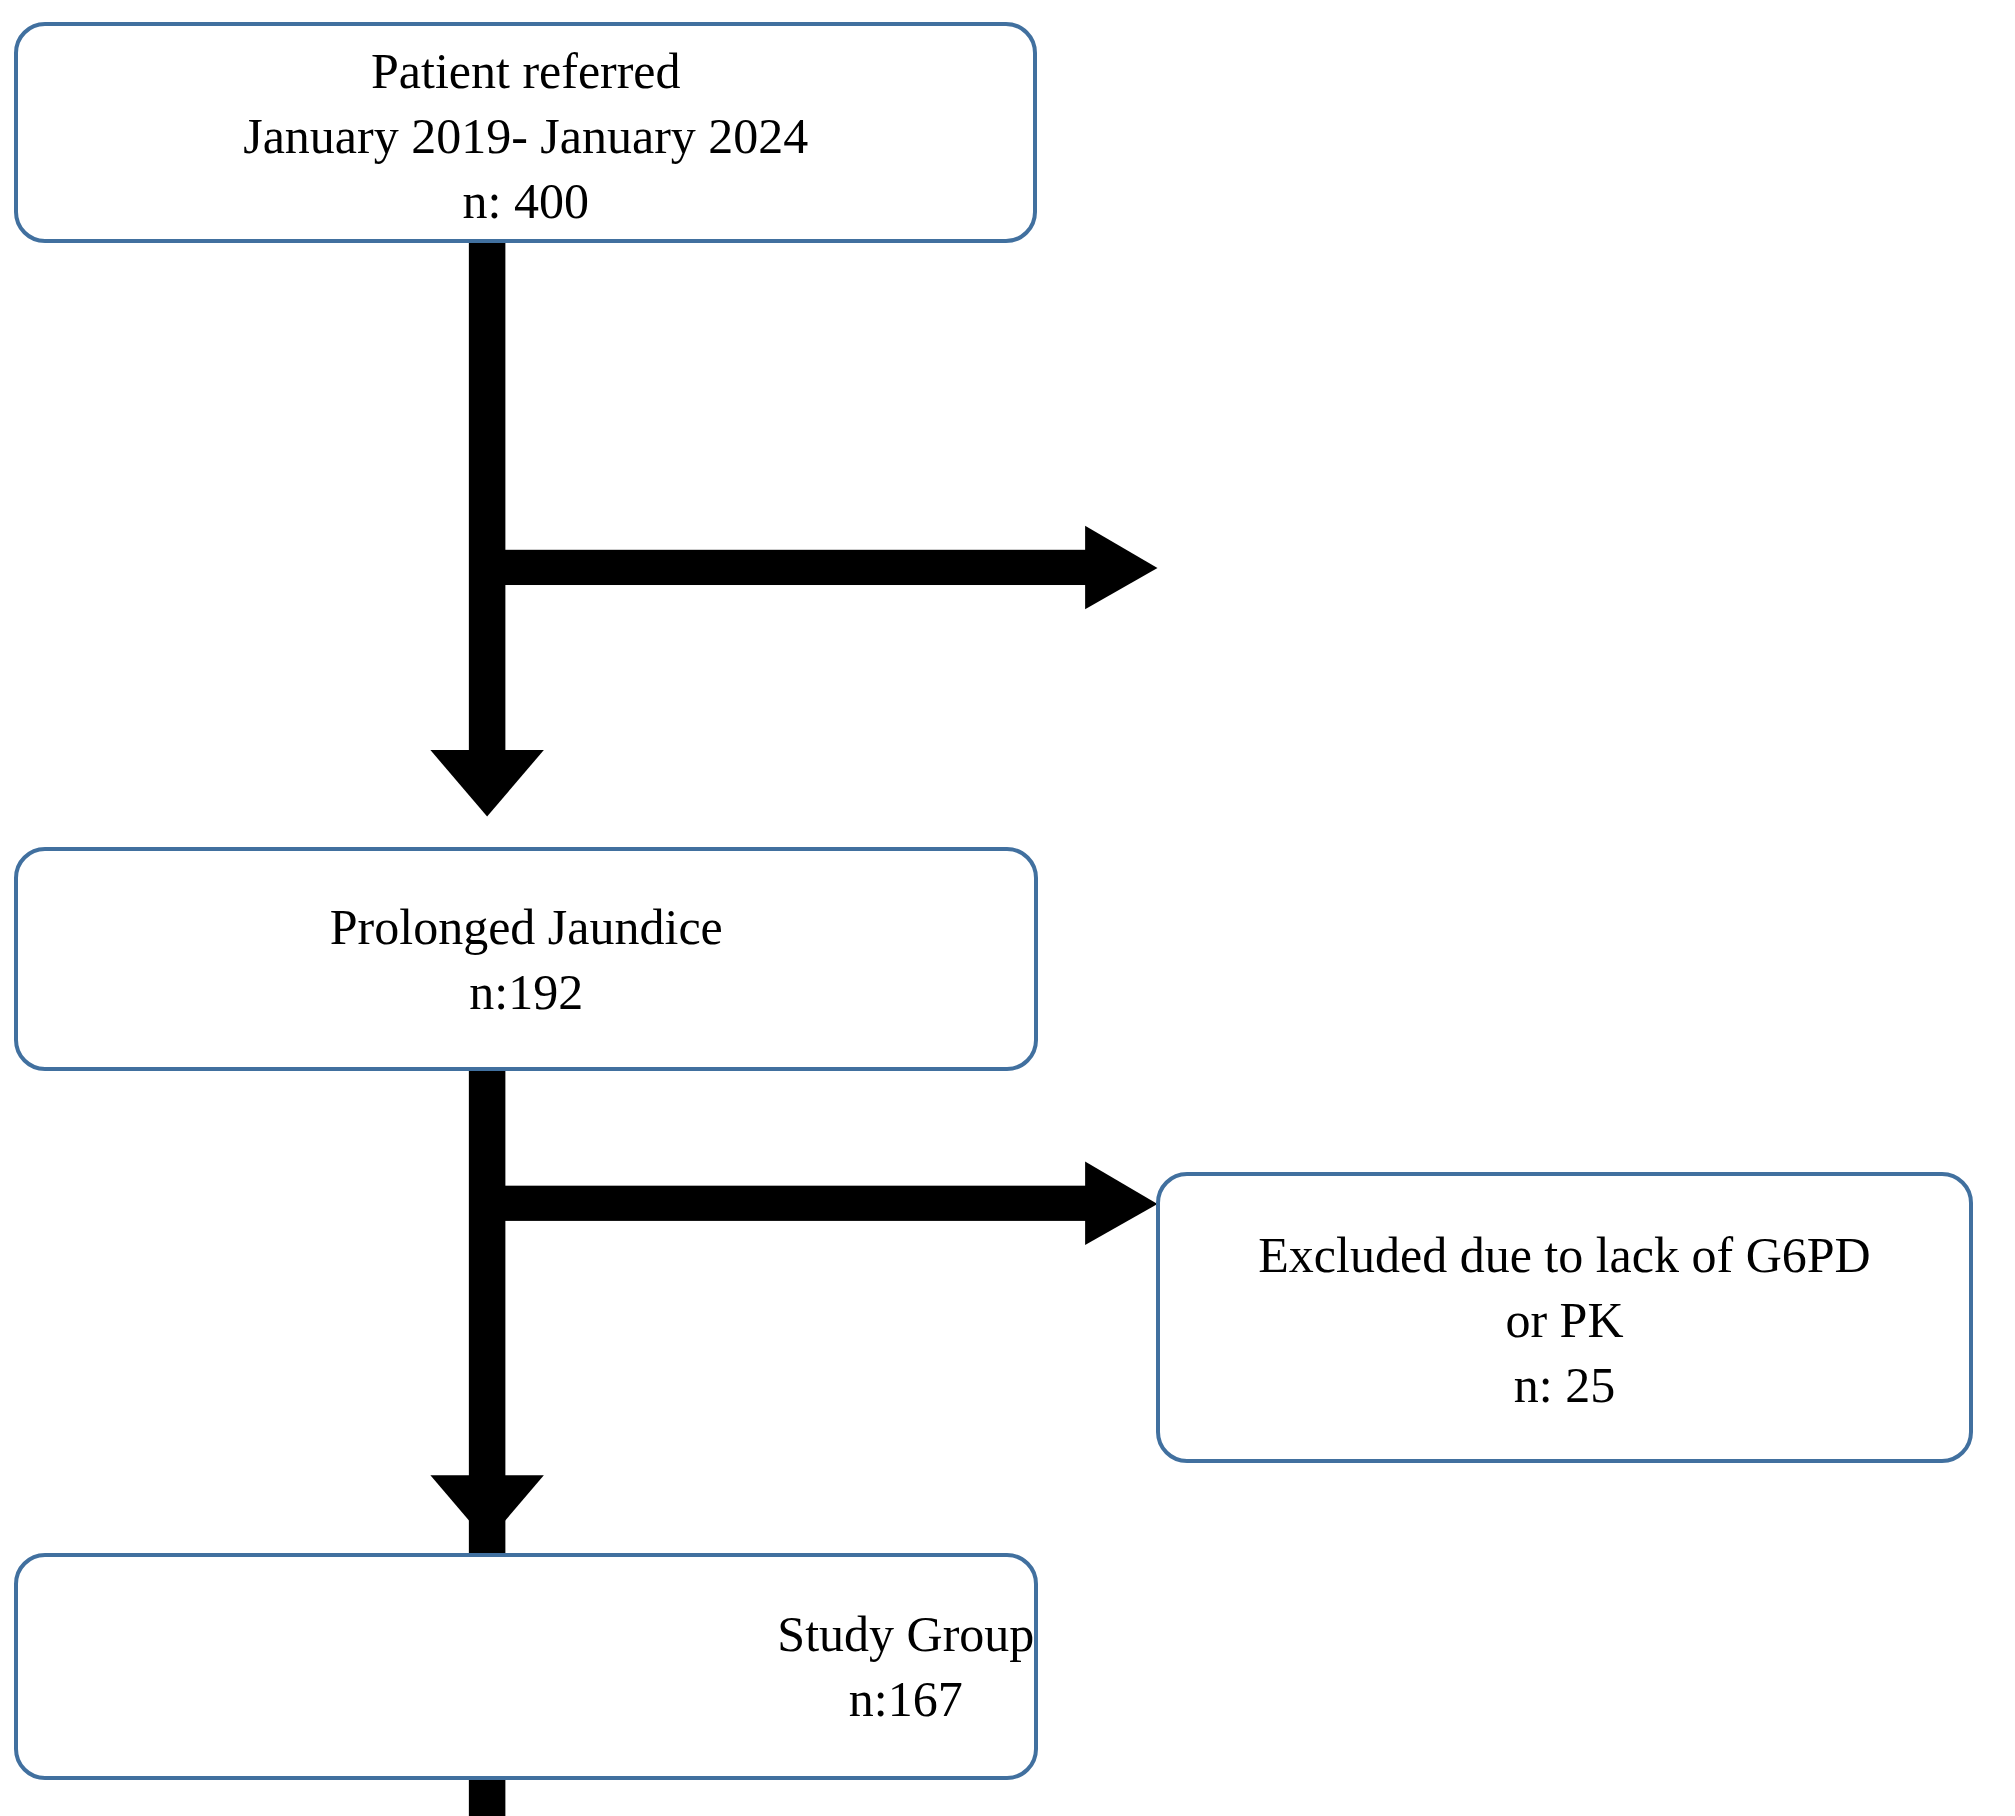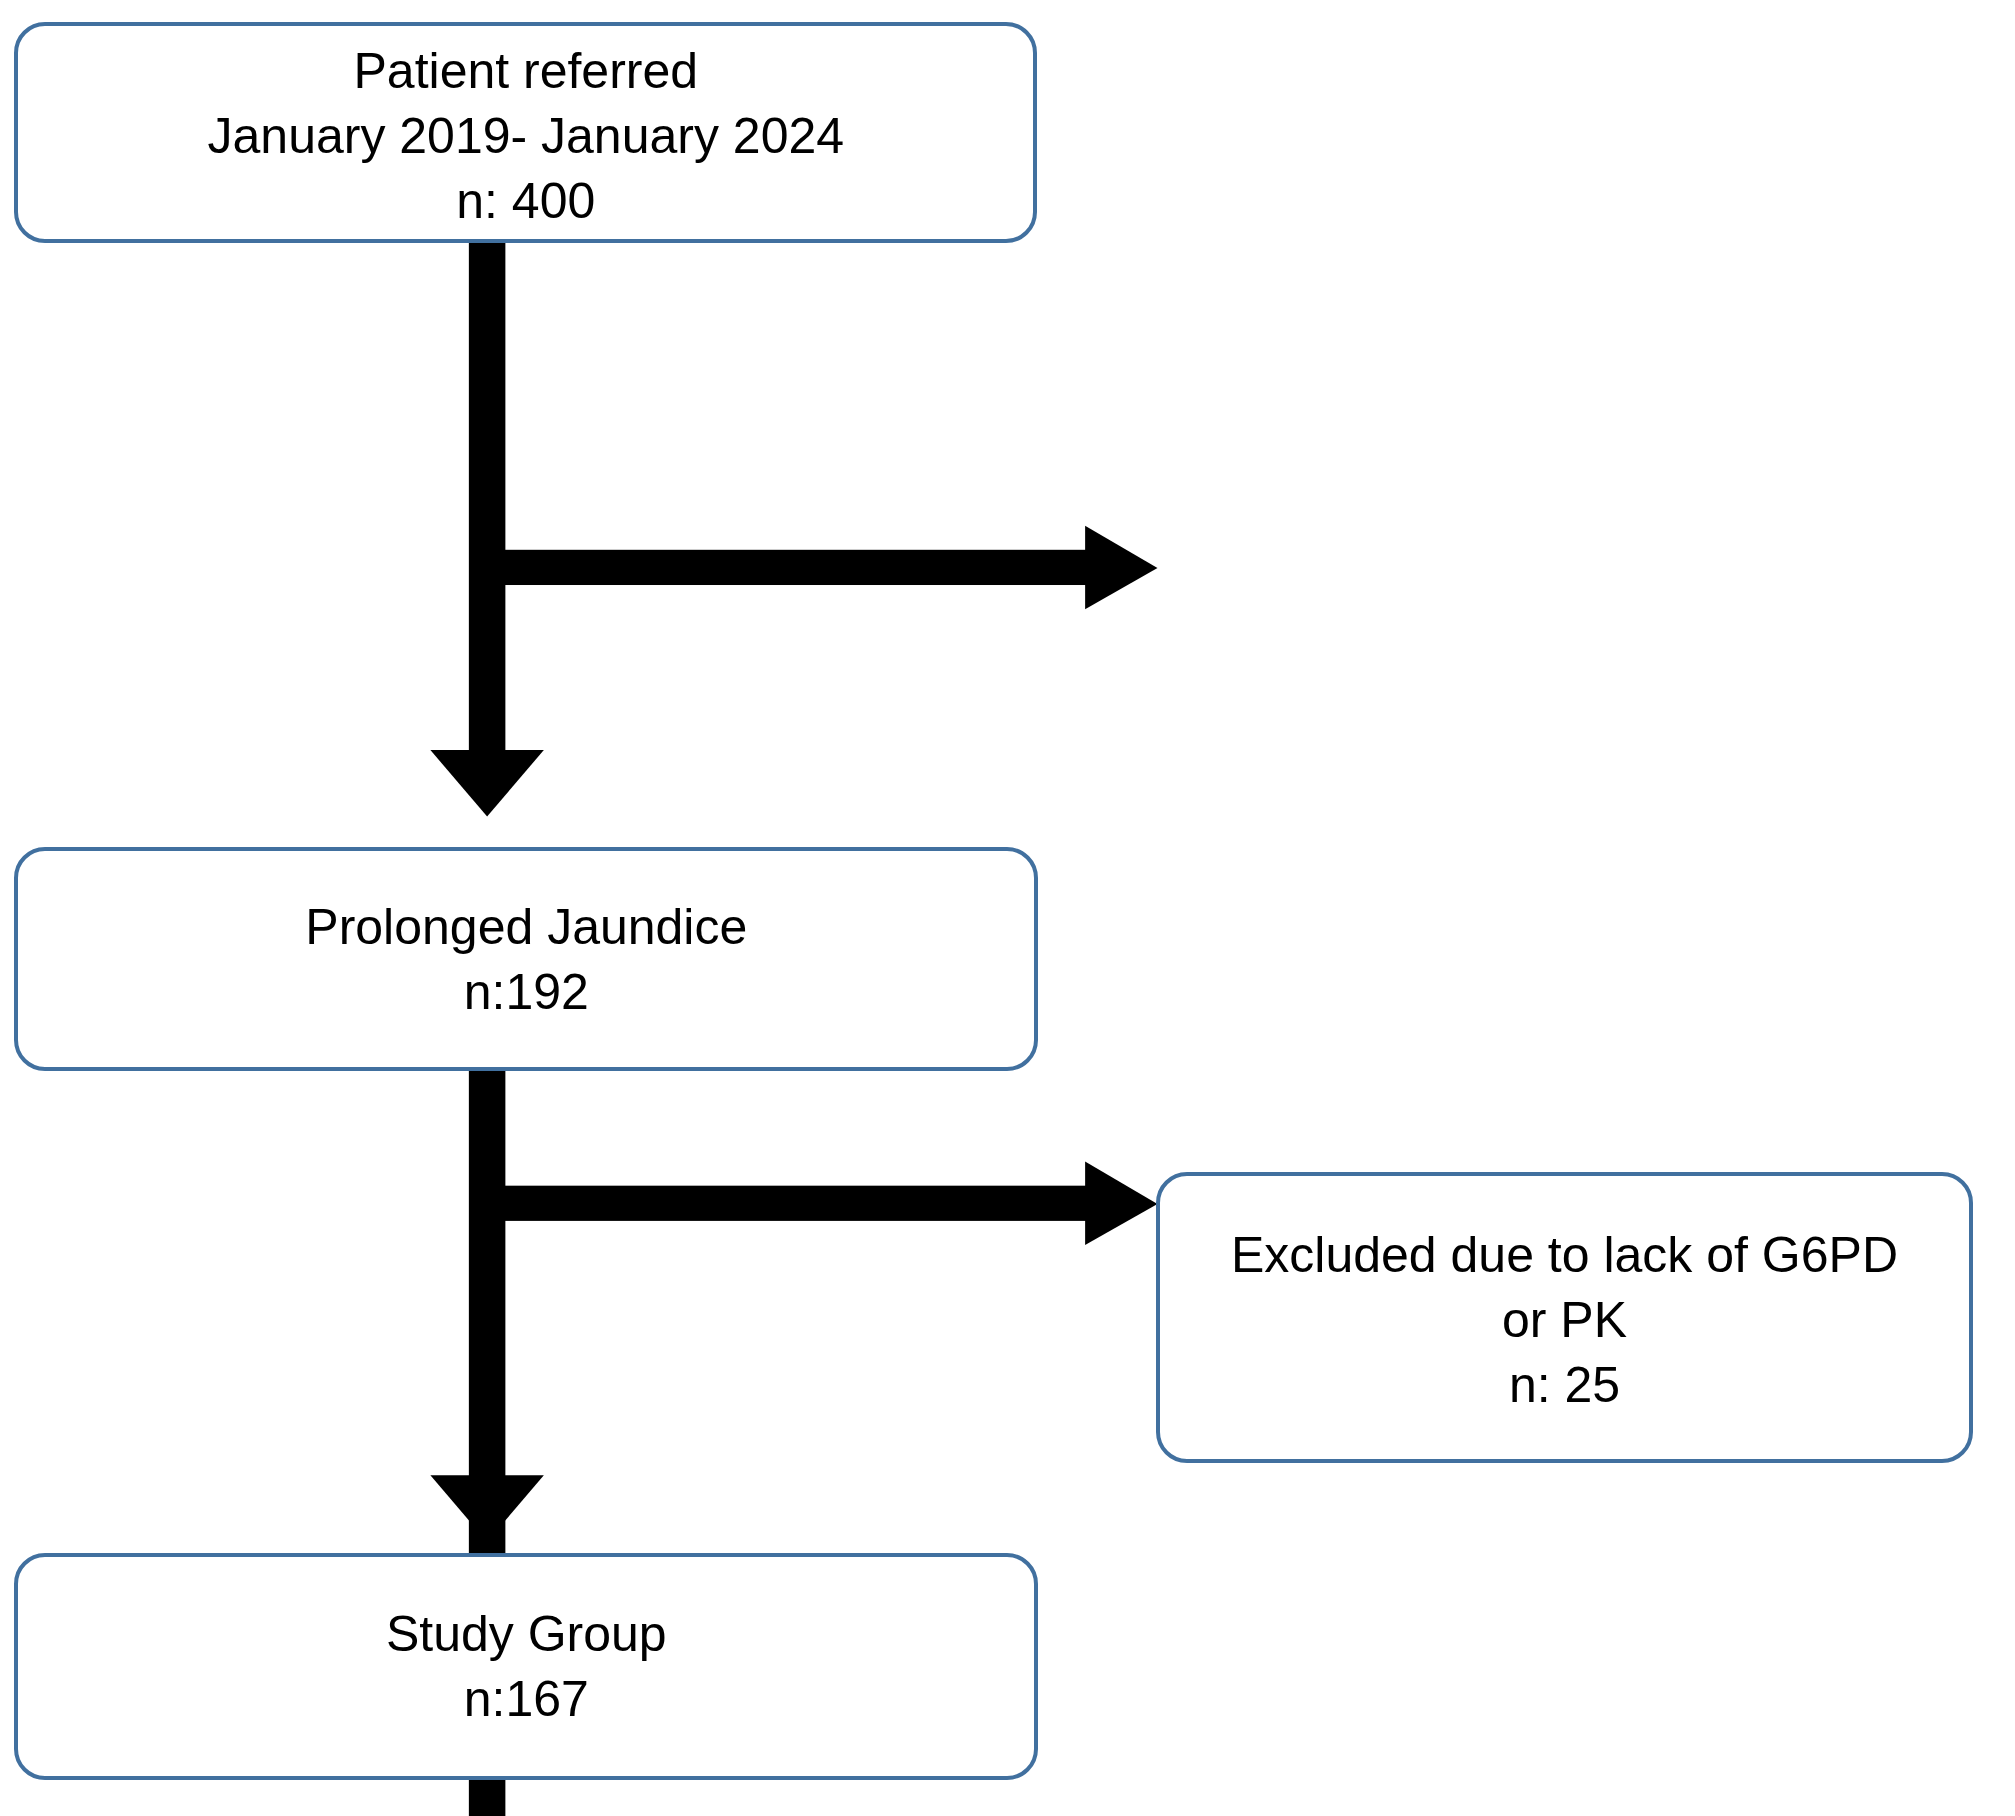--- a/index.html
+++ b/index.html
@@ -33,32 +33,32 @@
     display: flex;
     flex-direction: column;
     align-items: center;
     justify-content: center;
     z-index: 3;
   }
   .node-text {
     display: block;
     text-align: center;
     color: #000000;
-    font-family: Liberation Sans, sans-serif;
+    font-family: Liberation Serif, serif;
     font-size: 50px;
     line-height: 1.30;
     white-space: pre;
     letter-spacing: 0px;
   }
   
   #node-referred      { left: 14.3px;   top: 21.5px;   width: 1023px; height: 221px; }
   #node-excluded-dx   { left: 1156px; top: 442px;  width: 815px; height: 263px; }
   #node-prolonged     { left: 14.3px;   top: 847px; width: 1024px; height: 224px; }
   #node-excluded-g6pd { left: 1156px; top: 1172px; width: 817px; height: 291px; }
-  #node-study-group   { left: 14.3px;   top: 1553px; width: 1024px; height: 227px; }
+  #node-study-group   { left: 14.3px;   top: 1553px; width: 1024px; height: 227px; align-items: flex-end; }
 
   
   #node-referred .node-text      { transform: translateY(3.9px); }
   #node-excluded-dx .node-text   { transform: translateY(2.6px); }
   #node-prolonged .node-text     { transform: translateY(1.3px); }
   #node-excluded-g6pd .node-text { transform: translateY(2.6px); }
   #node-study-group .node-text   { transform: translateY(0px); }
 </style>
 </head>
 <body>

